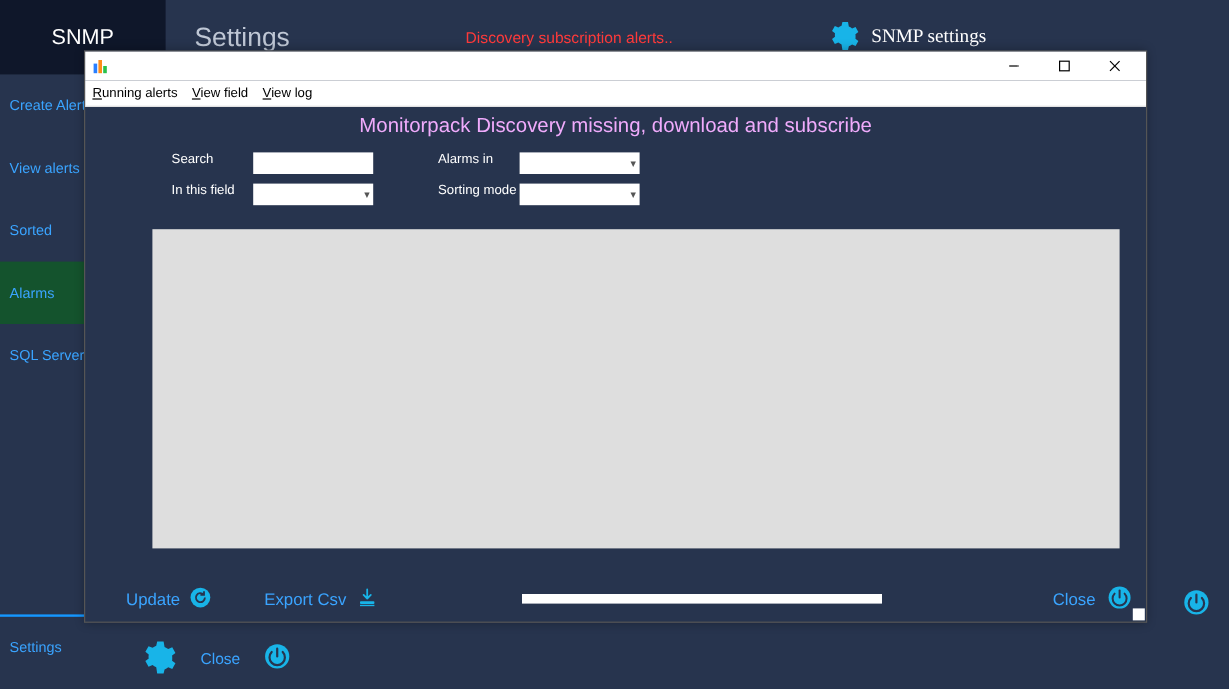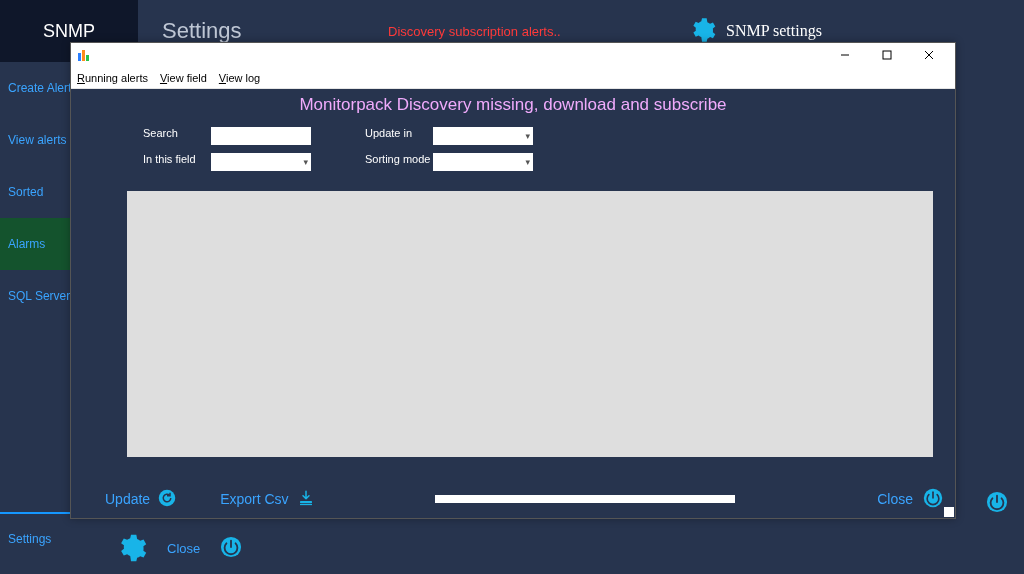--- a/index.html
+++ b/index.html
@@ -277,21 +277,21 @@
     <span class="menu-item"><span class="ul">V</span><span>iew field</span></span>
     <span class="menu-item"><span class="ul">V</span><span>iew log</span></span>
   </div>
   <div class="modal-body">
     <div class="modal-warning">Monitorpack Discovery missing, download and subscribe</div>
 
     <div class="filter-row">
       <span class="filter-lbl">Search</span>
       <input class="filter-input" value="" style="">
       <span class="gap-col"></span>
-      <span class="filter-lbl">Update in</span>
+      <span class="filter-lbl">Alarms in</span>
       <span class="select-wrap">
         <input class="filter-select" value="" style="">
         <span class="select-caret">▾</span>
       </span>
     </div>
     <div class="filter-row">
       <span class="filter-lbl">In this field</span>
       <span class="select-wrap">
         <input class="filter-select" value="" style="">
         <span class="select-caret">▾</span>

